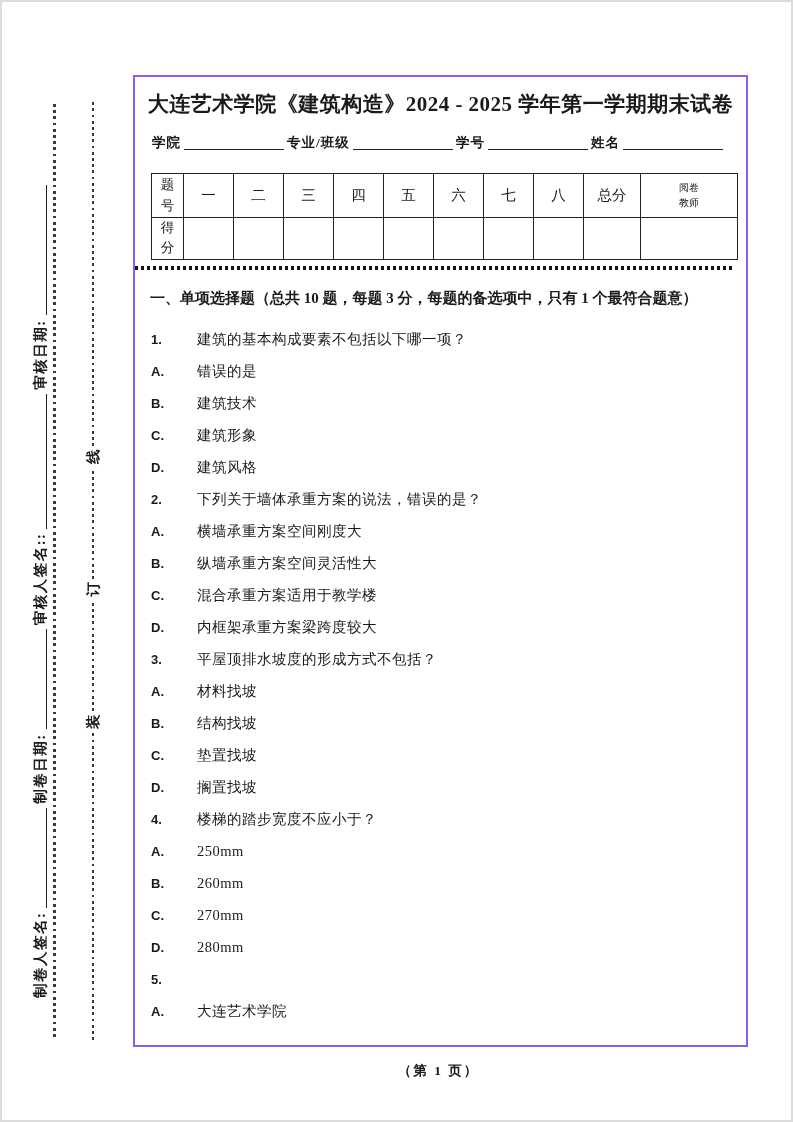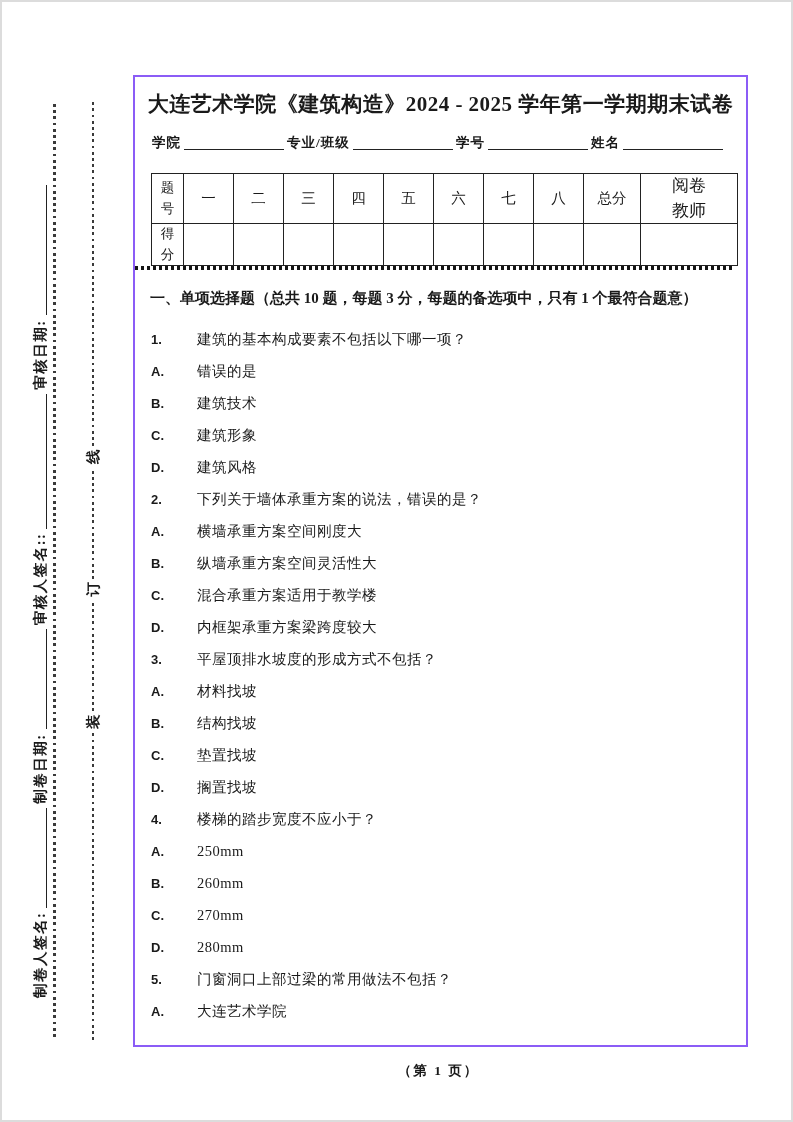--- a/index.html
+++ b/index.html
@@ -43,21 +43,21 @@
   .info-label { font-size:13.5px; font-weight:bold; white-space:nowrap; letter-spacing:1px; flex:0 0 auto; }
   .info-blank { flex:1 1 auto; border-bottom:1.7px solid #222; height:16px; margin:0 3px 2px 3px; }
 
   table.score-table { position:absolute; left:16px; top:96px; border-collapse:collapse; table-layout:fixed;border-radius:12px; }
   table.score-table td { border:1.5px solid #222; text-align:center; vertical-align:middle;
                          padding:0; font-size:14.5px; }
   tr.r-head td { height:43px; }
   tr.r-score td { height:40px; }
   .c-qnum { width:31px; } .c-num { width:49px; } .c-total { width:56px; } .c-grader { width:96px; }
   .wrap1 { display:inline-block; width:1.1em; word-break:break-all; line-height:1.5; font-size:13.5px; }
-  .wrap2 { display:inline-block; width:2.15em; word-break:break-all; line-height:1.45; font-size:17px; }
+  .wrap2 { display:inline-block; width:2.15em; word-break:break-all; line-height:1.45; font-size:10px; }
 
   .dotsep { position:absolute; left:0; top:189px; width:597px; height:3.6px;
     background:repeating-linear-gradient(90deg,#141414 0 3.4px, transparent 3.4px 6px); }
 
   .section-heading { position:absolute; left:15px; top:212px; font-size:15px; font-weight:bold; white-space:nowrap;text-align:right; }
 
   .questions { position:absolute; left:16px; top:246px; right:6px; }
   .line { height:32px; display:flex; align-items:center; font-size:14.5px; }
   .num { flex:0 0 27px; font-family:"Liberation Sans", sans-serif; font-size:13px; font-weight:bold; }
   .txt { letter-spacing:0.5px; white-space:nowrap;margin-left:19px; }
@@ -248,21 +248,20 @@
 
   <div class="line">
     <span class="num">D.</span>
     <span class="txt">280mm</span>
   </div>
 </div>
 
   <div class="qblock">
     <div class="line">
       <span class="num">5.</span>
-      <span class="txt">门窗洞口上部过梁的常用做法不包括？</span>
     </div>
 
   <div class="line">
     <span class="num">A.</span>
     <span class="txt">大连艺术学院</span>
   </div>
 </div>
 </div>
 </div>
 

